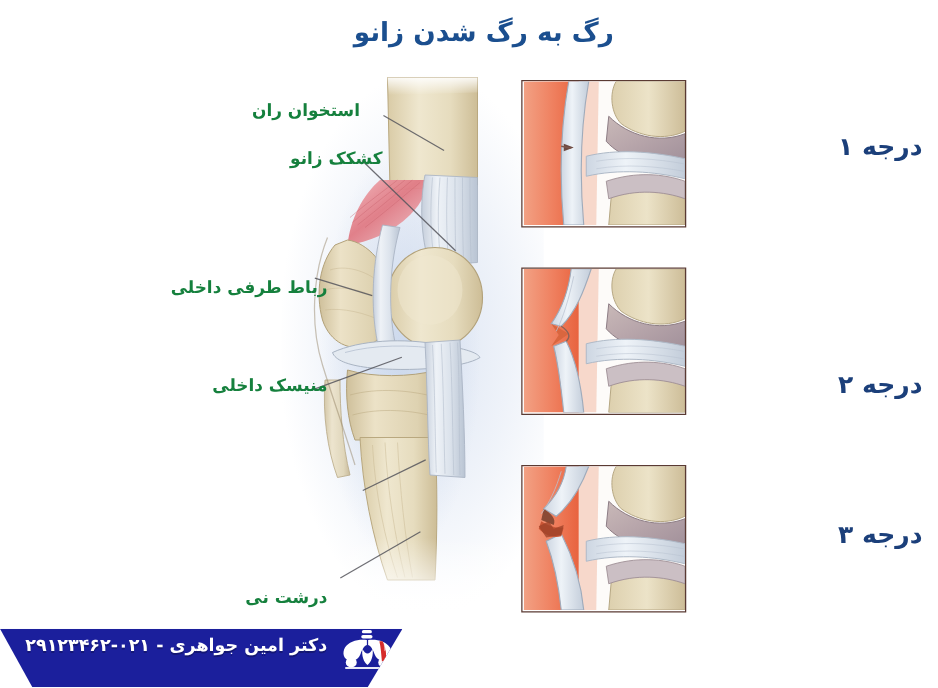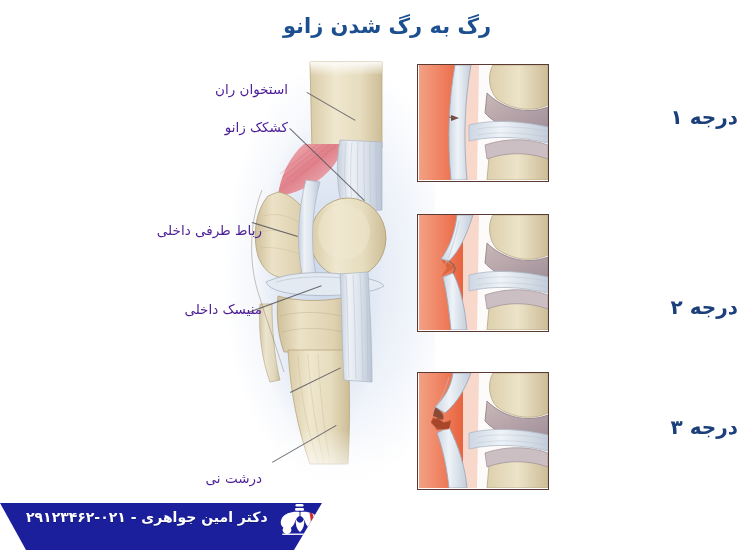--- a/index.html
+++ b/index.html
@@ -29,28 +29,28 @@
   }
   .halo2{
     position:absolute;left:255px;top:120px;width:130px;height:330px;
     background:radial-gradient(ellipse at 50% 50%, rgba(198,212,234,.75) 0%, rgba(255,255,255,0) 70%);
     pointer-events:none;
   }
 
   
   .lbl{
     position:absolute;
-    color:#4c1d95;
-    font-size:13.5px;font-weight:normal;
+    color:#15803d;
+    font-size:13.5px;font-weight:bold;
     direction:rtl;text-align:right;
     white-space:nowrap;
     line-height:1.1;
   }
   .lbl.l1{top:82px;  right:462px;}
-  .lbl.l2{top:120px; right:462px;margin-left:40px;}
+  .lbl.l2{top:120px; right:444px;margin-left:40px;}
   .lbl.l3{top:223px; right:488px;}
   .lbl.l4{top:302px; right:488px;}
   .lbl.l5{top:383px; right:462px;}
   .lbl.l6{top:471px; right:488px;}
 
   
   .leader{position:absolute;height:0;border-top:1px solid #55555c;transform-origin:0 0;opacity:.85;}
 
   
   .grade{
@@ -75,21 +75,21 @@
 
   
   .footer{
     position:absolute;left:0;top:503px;width:322px;height:47px;
     background:#1b1f9c;
     -webkit-clip-path:polygon(0 0,322px 0,294px 47px,26px 47px);
     clip-path:polygon(0 0,322px 0,294px 47px,26px 47px);
   }
   .footer-inner{
     position:absolute;inset:0;
-    display:flex;align-items:center;justify-content:flex-end;
+    display:flex;align-items:center;justify-content:center;
     flex-direction:row;
     padding:0 14px 20px 26px;
     box-sizing:border-box;
     gap:8px;
     direction:rtl;
   }
   .footer-text{
     color:#ffffff;font-size:14px;font-weight:bold;
     direction:rtl;white-space:nowrap;
     text-shadow:0 1px 0 rgba(0,0,0,.25);

